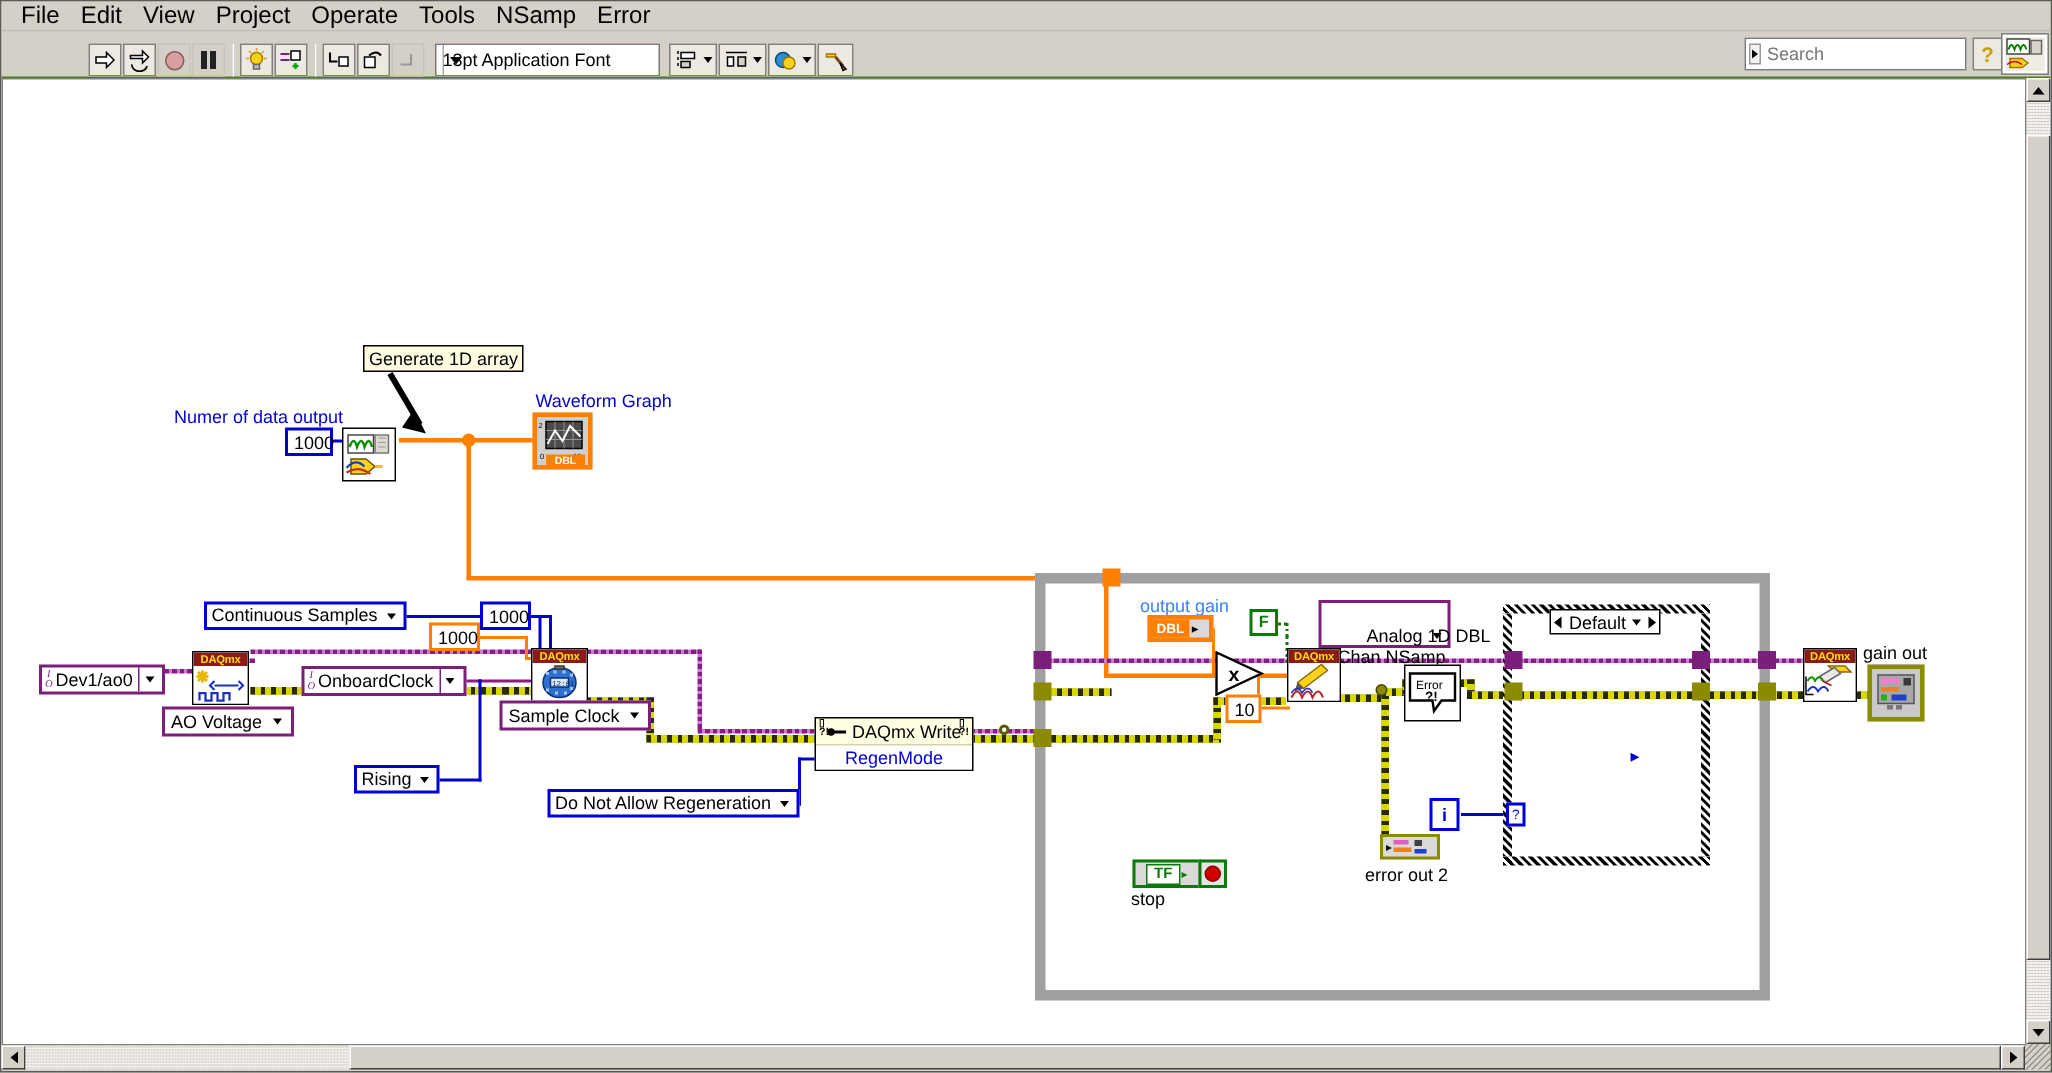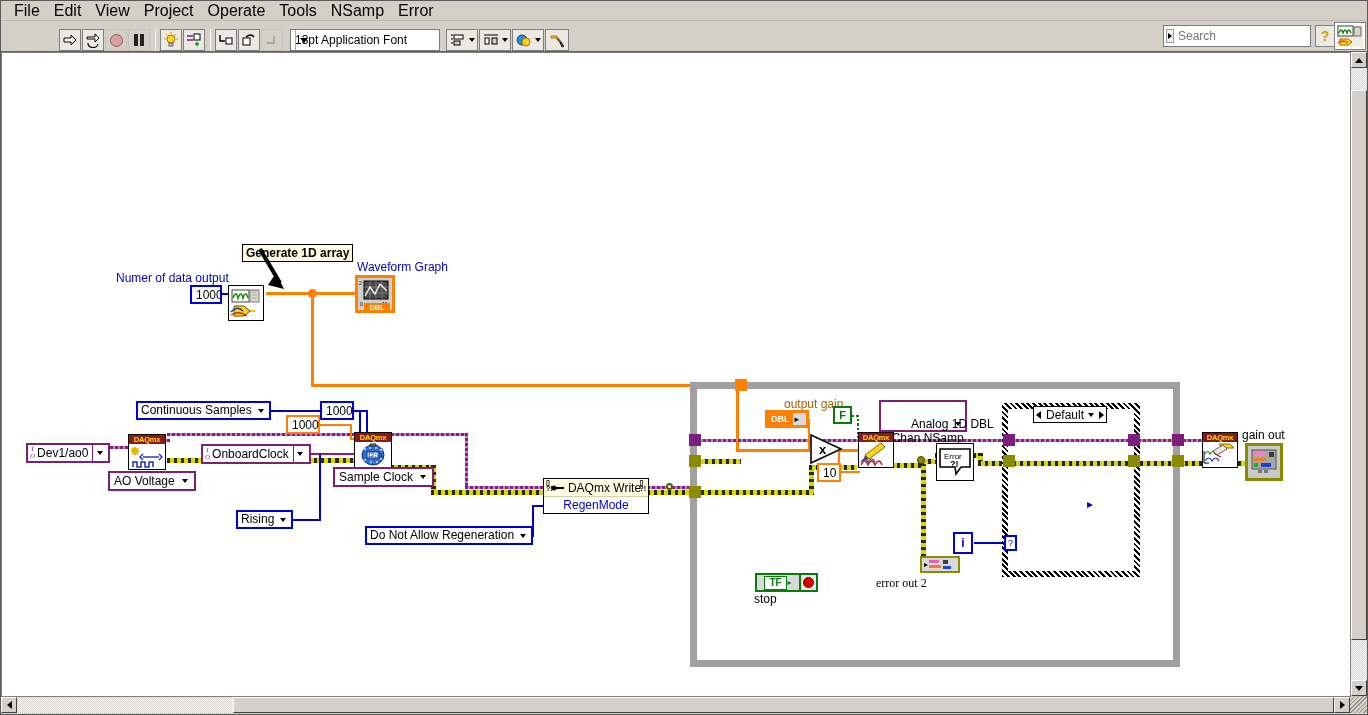--- a/index.html
+++ b/index.html
@@ -568,21 +568,21 @@
       <div class="w" style="left:838px; top:362px; width:18px; height:2px; background-image: repeating-linear-gradient(to right,#0a7a0a 0 2px, transparent 2px 4px);"></div>
       <div class="w" style="left:855px; top:362px; width:2px; height:10px; background-image: repeating-linear-gradient(to bottom,#0a7a0a 0 2px, transparent 2px 4px);"></div>
       <div class="w" style="left:781px; top:529px; width:18px; height:2px; background-image: repeating-linear-gradient(to right,#0a7a0a 0 2px, transparent 2px 4px);"></div>
       <div class="w w-blue" style="left:972px; top:489px; width:36px; height:2px;"></div>
 
       <div class="lbl lbl-blue" style="left:114px; top:218px;">Numer of data output</div>
       <div class="num-blue" style="left:188px; top:232px; width:32px;">
         <span>1000</span>
       </div>
 
-      <div class="comment" style="left:240px; top:191px;font-weight:bold;">Generate 1D array</div>
+      <div class="comment" style="left:240px; top:177px;">Generate 1D array</div>
       <svg style="position:absolute;left:236px;top:190px;" width="60" height="52">
         <path d="M22 6 L42 40" stroke="#000" stroke-width="4" fill="none"></path>
         <path d="M38 30 L46 46 L30 42 Z" fill="#000"></path>
       </svg>
 
       <div class="icon-box" style="left:226px; top:232px; width:36px; height:36px;">
         <svg width="34" height="34" viewBox="0 0 34 34">
           <rect x="0" y="0" width="34" height="34" fill="#fff"></rect>
           <rect x="3" y="4" width="17" height="12" fill="#ffffff" stroke="#444"></rect>
           <path d="M4 12 q3 -8 5 0 q3 -8 5 0 q3 -8 5 0" stroke="#0a9000" fill="none" stroke-width="1.6"></path>
@@ -718,21 +718,21 @@
 
       <div id="while-loop" style="left:688px; top:329px; width:490px; height:285px;"></div>
 
       <div class="tunnel task" style="left:687px;top:381px;width:12px;height:12px;"></div>
       <div class="tunnel err" style="left:687px;top:402px;width:12px;height:12px;"></div>
       <div class="tunnel task" style="left:1170px;top:381px;width:12px;height:12px;"></div>
       <div class="tunnel err" style="left:1170px;top:402px;width:12px;height:12px;"></div>
       <div class="tunnel err" style="left:687px;top:433px;width:12px;height:12px;"></div>
       <div style="position:absolute;left:733px;top:326px;width:12px;height:12px;background:#ff7f00;"></div>
 
-      <div class="lbl lbl-blue" style="left:758px; top:344px; color:#a16207;margin-left:24px;">output gain</div>
+      <div class="lbl lbl-blue" style="left:758px; top:344px; color:#3b82f6;">output gain</div>
       <div style="position:absolute;left:763px;top:357px;width:44px;height:18px;border:3px solid #ff7f00;background:#d9d9d9;display:flex;align-items:center;">
         <span style="background:#ff7f00;color:#fff;font-size:9px;font-weight:bold;padding:0 3px;line-height:12px;">DBL</span>
         <span style="font-size:9px;margin-left:2px;">▸</span>
       </div>
 
       <div class="bool-green" style="left:831px; top:353px; width:19px; height:18px;">
         <span>F</span>
       </div>
 
       <div class="poly-box" style="left:877px; top:347px; width:88px; height:32px;">
@@ -791,21 +791,21 @@
 
       <div style="position:absolute;left:918px;top:503px;width:40px;height:17px;border:2px solid #8b8b00;background:#d9d9d9;display:flex;align-items:center;padding-left:2px;">
         <span style="font-size:8px;color:#000">▸</span>
         <svg width="26" height="12" viewBox="0 0 26 12">
           <rect x="1" y="1" width="10" height="3" fill="#e060c0"></rect>
           <rect x="1" y="6" width="12" height="3" fill="#f08020"></rect>
           <rect x="15" y="1" width="5" height="4" fill="#404040"></rect>
           <rect x="15" y="7" width="8" height="3" fill="#2040d0"></rect>
         </svg>
       </div>
-      <div class="lbl" style="left:874px; top:523px;font-family:Liberation Serif, serif;">error out 2</div>
+      <div class="lbl" style="left:908px; top:523px;">error out 2</div>
 
       <div style="position:absolute;left:753px;top:520px;width:46px;height:19px;border:2px solid #0b7a0b;background:#d9d9d9;display:flex;align-items:center;justify-content:center;">
         <span style="border:1px solid #0b7a0b;background:#fff;color:#0b7a0b;font-size:10px;font-weight:bold;padding:0 4px;line-height:12px;">TF</span>
         <span style="font-size:8px;color:#0b7a0b;margin-left:1px">▸</span>
       </div>
       <div class="lbl" style="left:752px; top:539px;">stop</div>
       <div class="stop-btn" style="left:797px; top:520px; width:19px; height:19px;">
         <div class="stop-dot"></div>
       </div>
 

